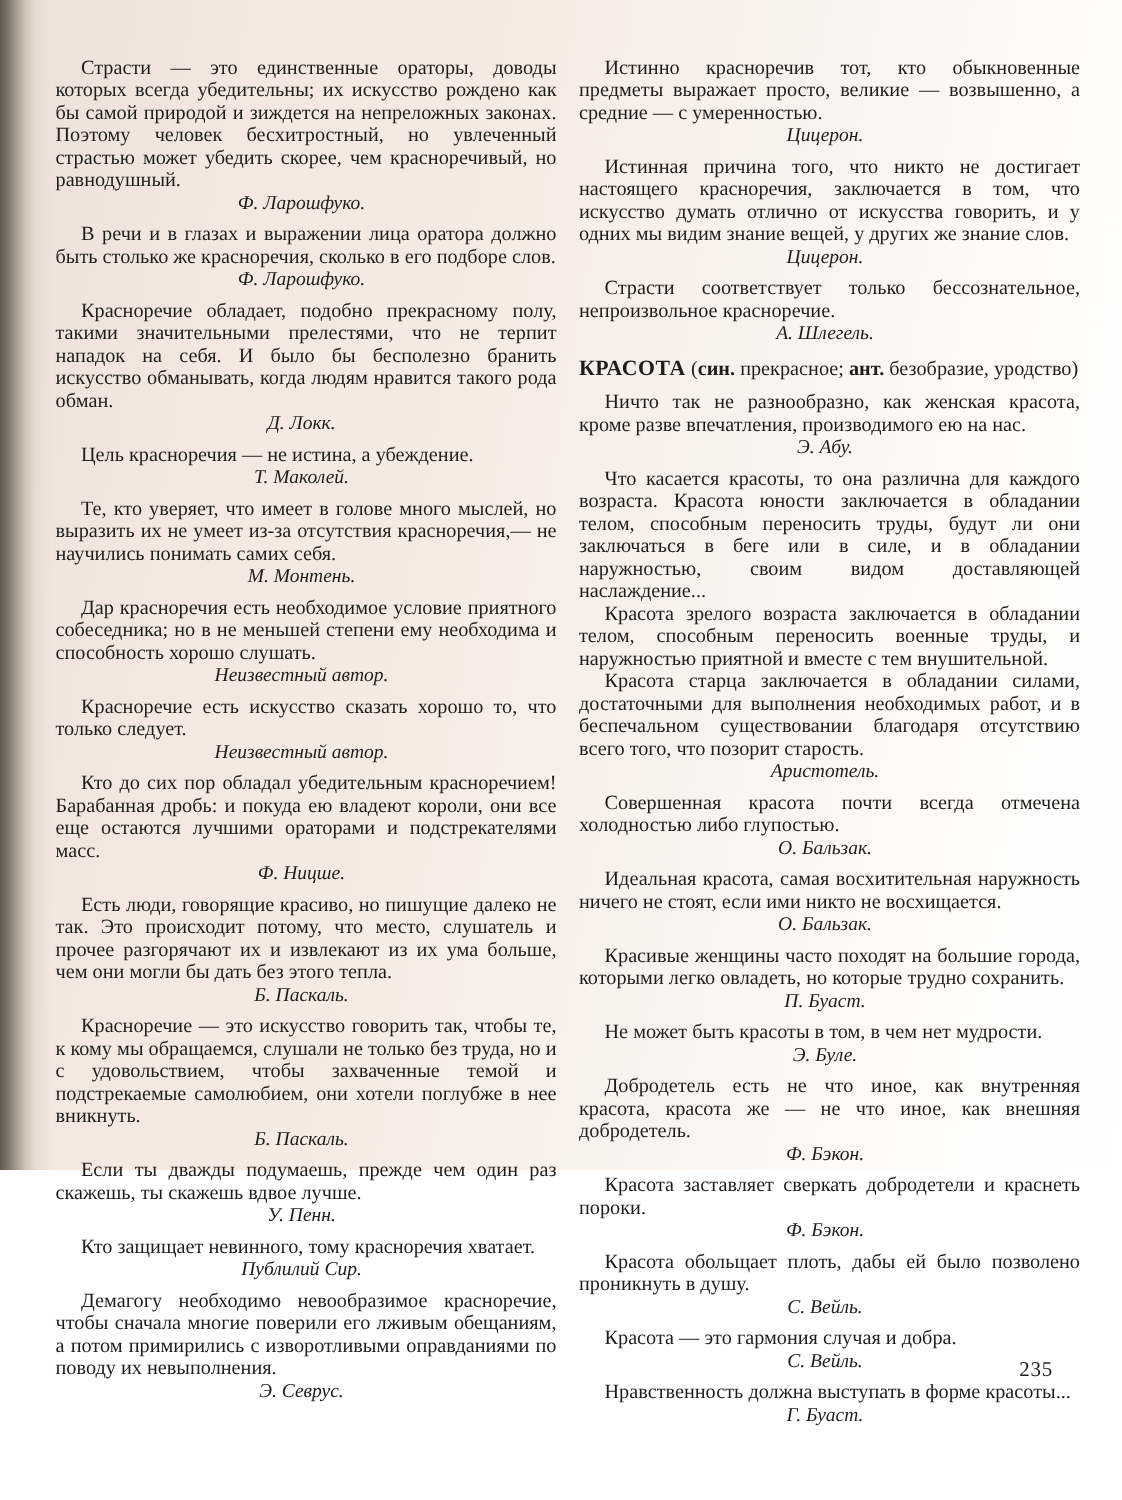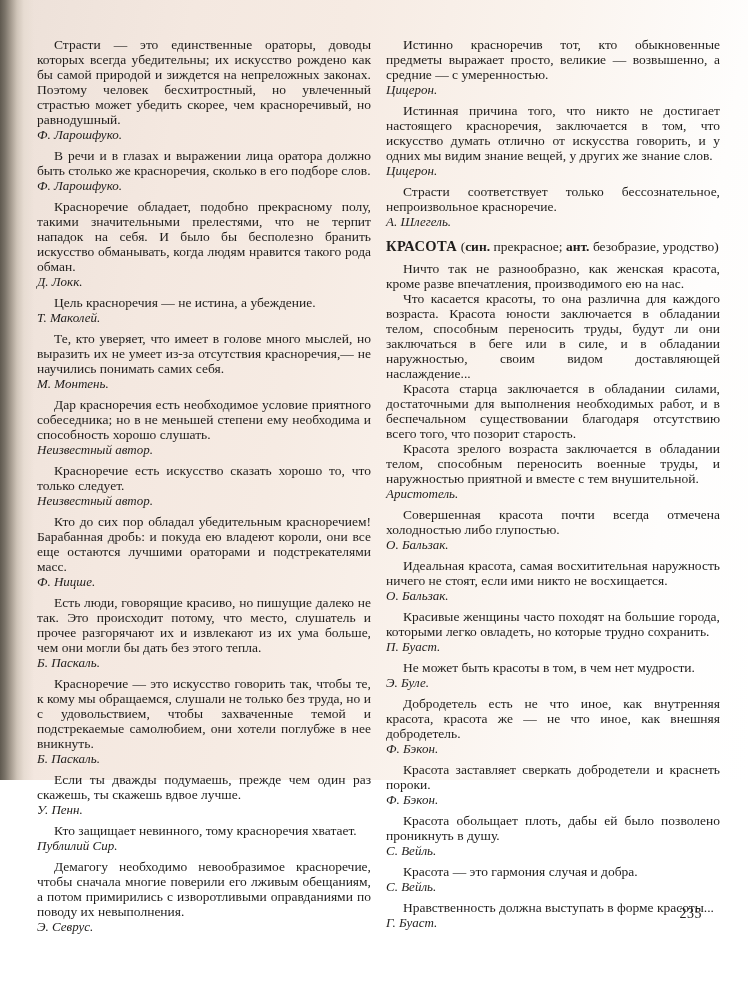--- a/index.html
+++ b/index.html
@@ -33,21 +33,21 @@
     font-size: 13.5px;
     line-height: 15px;
     text-indent: 17px;
     text-align: justify;
   }
   p.attr {
     margin: 1px 6px 6px 0;
     font-size: 13px;
     line-height: 14px;
     font-style: italic;
-    text-align: left;
+    text-align: center;
   }
   p.kw-head {
     margin: 9px 0 6px;
     font-size: 13.5px;
     line-height: 16px;
     text-align: justify;
     font-family: Liberation Serif, serif;
   }
   .kw-term { font-weight: bold; font-size: 14.5px; letter-spacing: .4px; }
   .kw-bold { font-weight: bold; }
@@ -99,24 +99,25 @@
       <p class="q">Истинно красноречив тот, кто обыкновенные предметы выражает просто, великие — возвышенно, а средние — с умеренностью.</p>
       <p class="attr">Цицерон.</p>
       <p class="q">Истинная причина того, что никто не достигает настоящего красноречия, заключается в том, что искусство думать отлично от искусства говорить, и у одних мы видим знание вещей, у других же знание слов.</p>
       <p class="attr">Цицерон.</p>
       <p class="q">Страсти соответствует только бессознательное, непроизвольное красноречие.</p>
       <p class="attr">А. Шлегель.</p>
 
       <p class="kw-head"><span class="kw-term">КРАСОТА</span><span> (</span><span class="kw-bold">син.</span><span> прекрасное; </span><span class="kw-bold">ант.</span><span> безобразие, уродство)</span></p>
 
       <p class="q">Ничто так не разнообразно, как женская красота, кроме разве впечатления, производимого ею на нас.</p>
+      <p class="attr">Э. Абу.</p>
 
       <p class="q">Что касается красоты, то она различна для каждого возраста. Красота юности заключается в обладании телом, способным переносить труды, будут ли они заключаться в беге или в силе, и в обладании наружностью, своим видом доставляющей наслаждение...</p>
+      <p class="q">Красота зрелого возраста заключается в обладании телом, способным переносить военные труды, и наружностью приятной и вместе с тем внушительной.</p>
       <p class="q">Красота старца заключается в обладании силами, достаточными для выполнения необходимых работ, и в беспечальном существовании благодаря отсутствию всего того, что позорит старость.</p>
-      <p class="q">Красота зрелого возраста заключается в обладании телом, способным переносить военные труды, и наружностью приятной и вместе с тем внушительной.</p>
       <p class="attr">Аристотель.</p>
 
       <p class="q">Совершенная красота почти всегда отмечена холодностью либо глупостью.</p>
       <p class="attr">О. Бальзак.</p>
       <p class="q">Идеальная красота, самая восхитительная наружность ничего не стоят, если ими никто не восхищается.</p>
       <p class="attr">О. Бальзак.</p>
       <p class="q">Красивые женщины часто походят на большие города, которыми легко овладеть, но которые трудно сохранить.</p>
       <p class="attr">П. Буаст.</p>
       <p class="q">Не может быть красоты в том, в чем нет мудрости.</p>
       <p class="attr">Э. Буле.</p>

